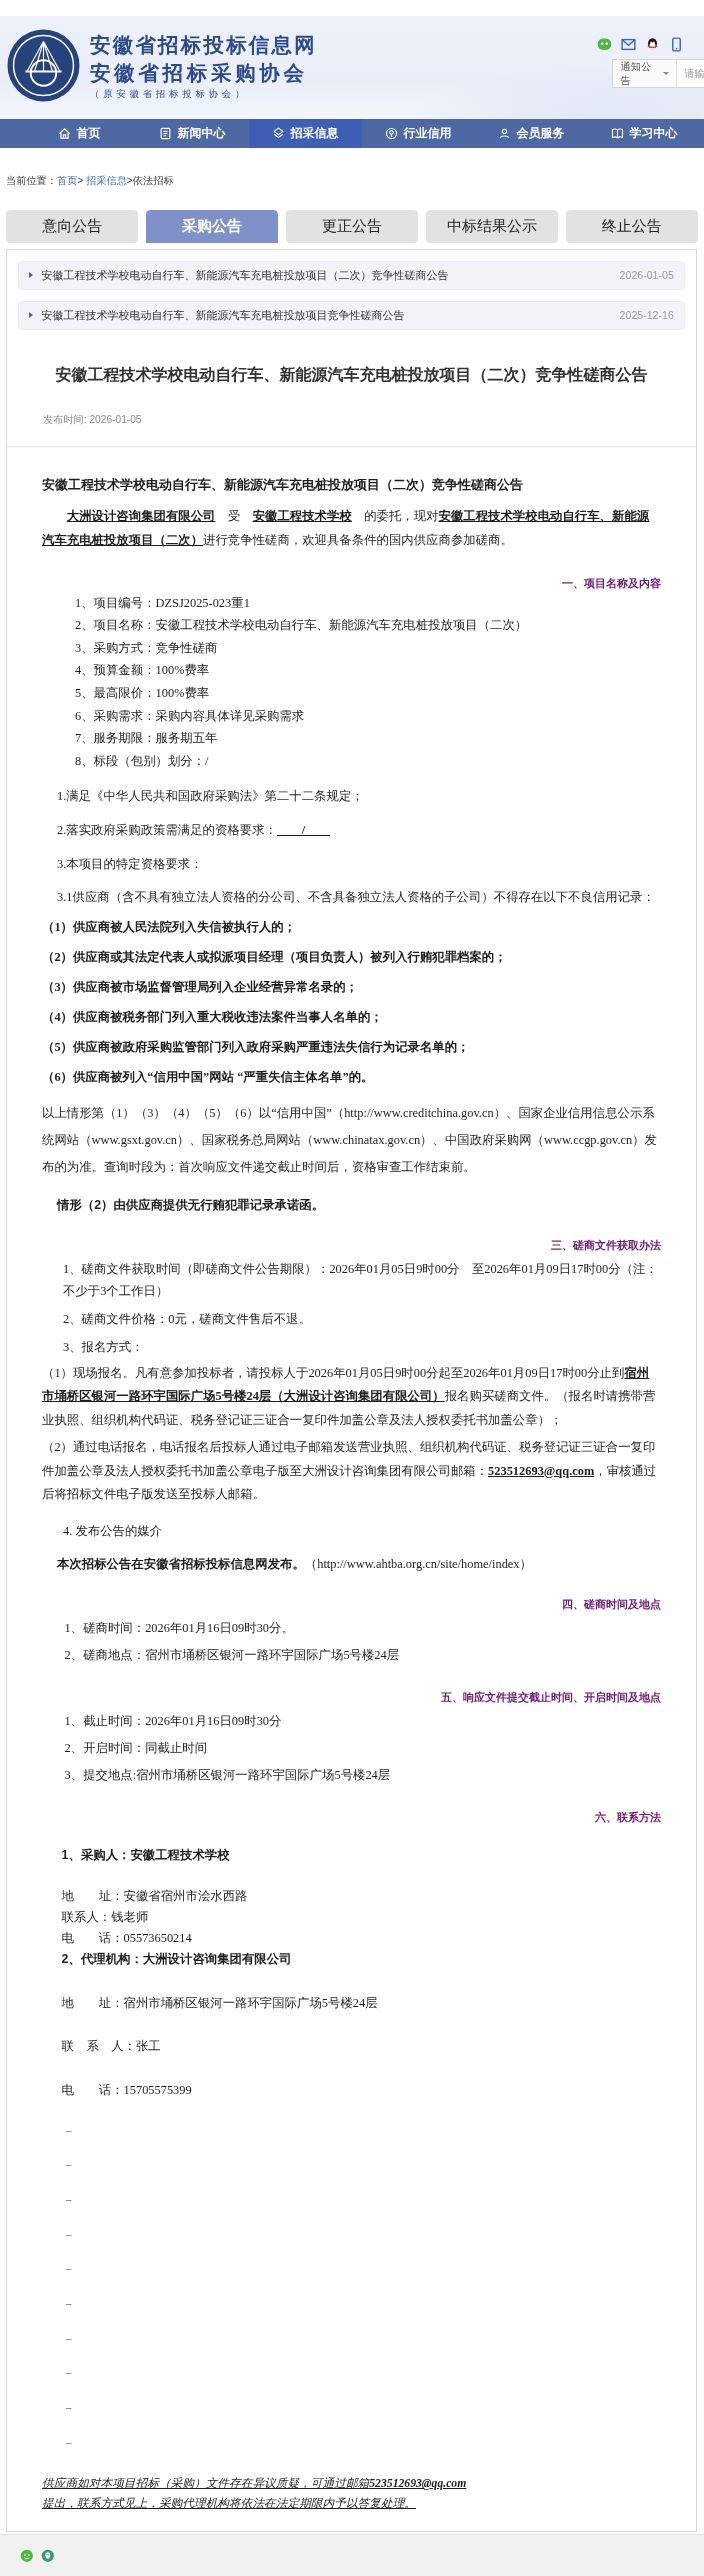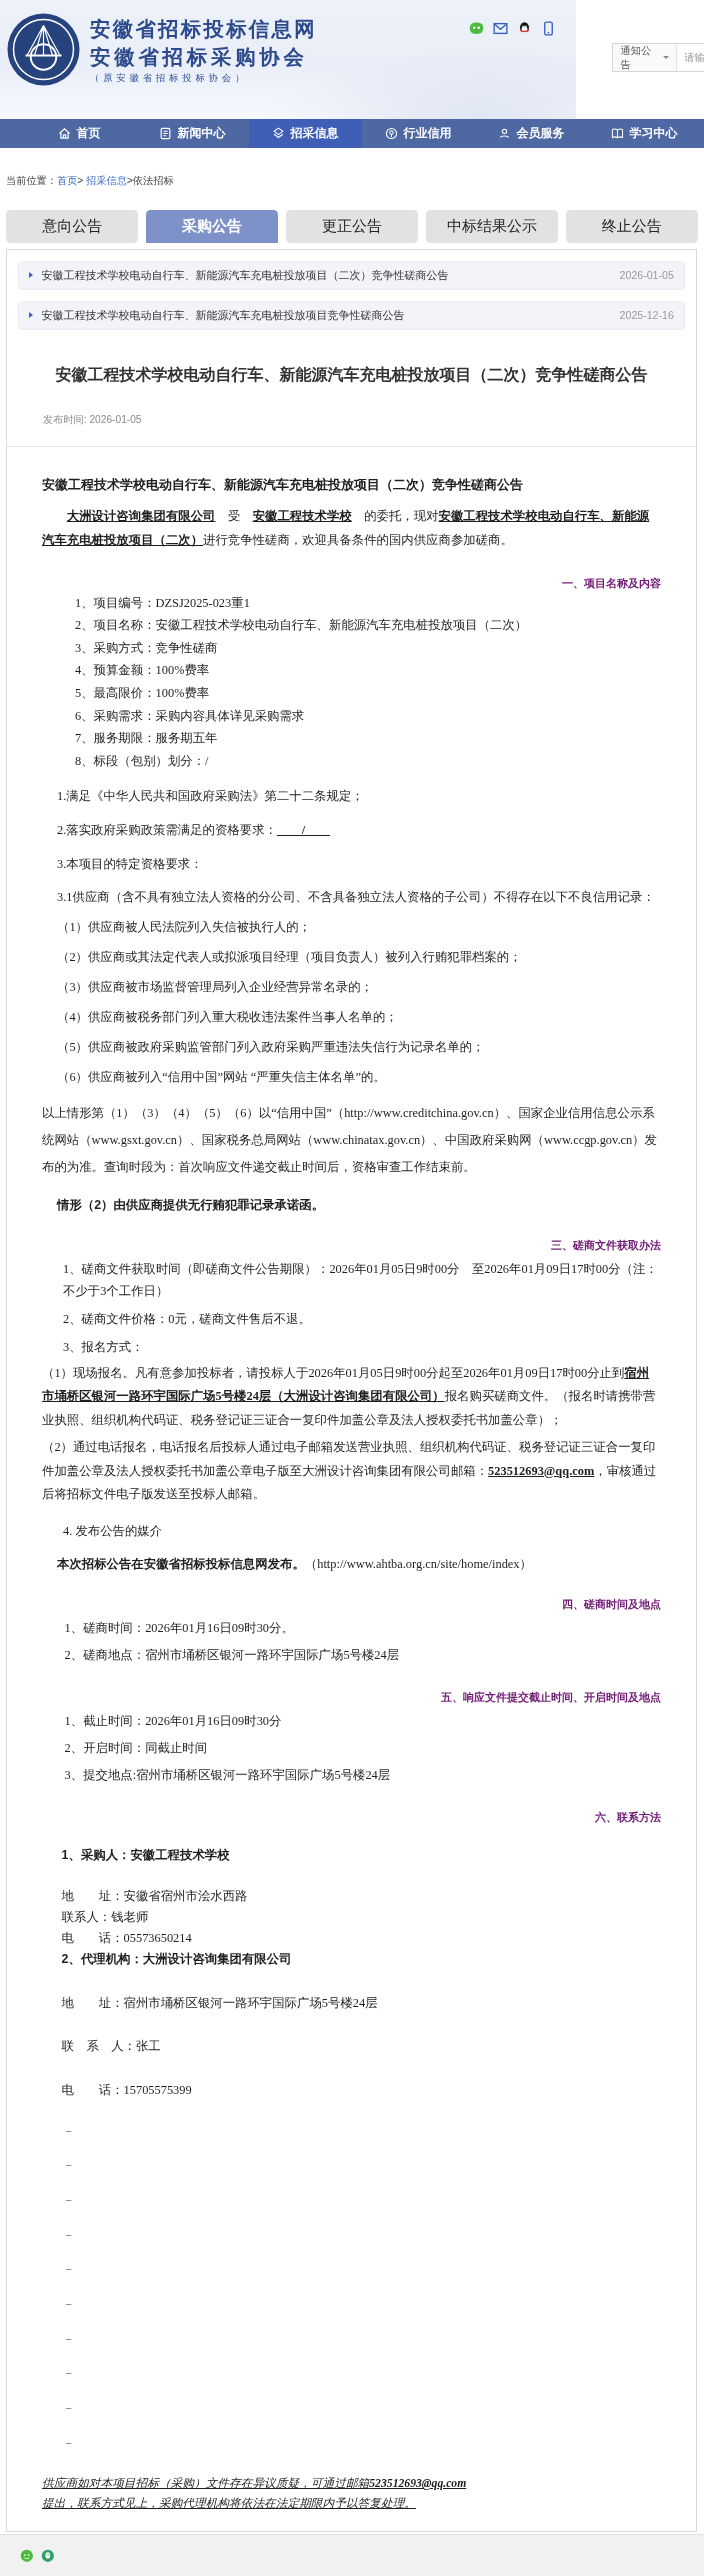--- a/index.html
+++ b/index.html
@@ -1,21 +1,21 @@
 <!DOCTYPE html>
 <html style="font-size:12px"><head>
 <meta charset="utf-8">
 <style>
   html,body{margin:0;padding:0;}
   body{
     width:704px;height:2576px;position:relative;overflow:hidden;background:#fff;
     font-family:"Liberation Sans","DejaVu Sans",sans-serif;
   }
   
-  .header{position:absolute;top:0;left:0;width:576px;height:119px;
+  .header{position:absolute;top:16px;left:0;width:704px;height:119px;
     background:linear-gradient(180deg,#edf1f9 0%,#e9eef8 55%,#f7f9fd 100%);}
   .header::after{content:"";position:absolute;right:0;bottom:0;width:317px;height:68px;
     background:radial-gradient(ellipse at 70% 100%, rgba(180,195,225,.35), rgba(255,255,255,0) 70%);}
   .logo{position:absolute;left:6px;top:12px;}
   .titles{position:absolute;left:90px;top:16.6px;color:#2c4a8c;}
   .t1{font-size:20.4px;font-weight:bold;letter-spacing:2.3px;line-height:1.2;}
   .t2{font-size:20.4px;font-weight:bold;letter-spacing:3.8px;line-height:1.2;margin-top:3.8px;}
   .t3{font-size:9.4px;letter-spacing:3.8px;margin-top:3px;color:#31519b;}
   .top-icons{position:absolute;top:21px;right:19.6px;display:flex;gap:9px;align-items:center;z-index:3;}
   .top-icons span{display:inline-flex;}
@@ -54,21 +54,21 @@
   .publish{margin:24px 0 0 36px;font-size:10.2px;color:#8a8a8a;}
   .divider{margin-top:19px;border-top:0.8px solid #e6e6e6;height:0;}
   
   .doc{padding:0 35px;font-family:"Liberation Serif","DejaVu Serif",serif;color:#1f1f1f;font-size:12.4px;}
   .doc-heading{margin-top:29px;font-weight:bold;font-size:13px;}
   .intro{margin-top:11.3px;text-indent:2em;line-height:1.9;}
   .u{font-weight:bold;text-decoration:underline;}
   .sec-title{margin-top:24px;font-family:"Liberation Sans","DejaVu Sans",sans-serif;font-weight:bold;font-size:11px;color:#701a75;text-align:right;}
   .s1-item{margin-left:33px;line-height:1.7;margin-top:1.5px;}
   .s2-p{margin-top:16.6px;margin-left:15px;}
-  .s2-c{margin-top:13px;margin-left:15px;}
+  .s2-c{margin-top:13px;font-weight:bold;}
   .basis{margin-top:13.6px;line-height:2.2;}
   .promise{margin-top:15px;margin-left:15px;font-weight:bold;font-family:"Liberation Sans","DejaVu Sans",sans-serif;font-size:12.4px;}
   .s3-i{margin-left:21px;margin-top:5.3px;line-height:1.8;}
   .s3-r{margin-top:3.8px;line-height:1.9;}
   .media{margin-top:13.6px;margin-left:15px;}
   .media-a{font-weight:bold;font-family:"Liberation Sans","DejaVu Sans",sans-serif;}
   .s45-item{margin-left:22.6px;margin-top:5.3px;line-height:1.75;}
   .ct{margin-left:19.6px;line-height:1.7;}
   .ct-b{font-weight:bold;font-family:"Liberation Sans","DejaVu Sans",sans-serif;}
   .mt18{margin-top:13.6px;}.mt26{margin-top:19.6px;}.mt30{margin-top:22.6px;}.mt36{}

